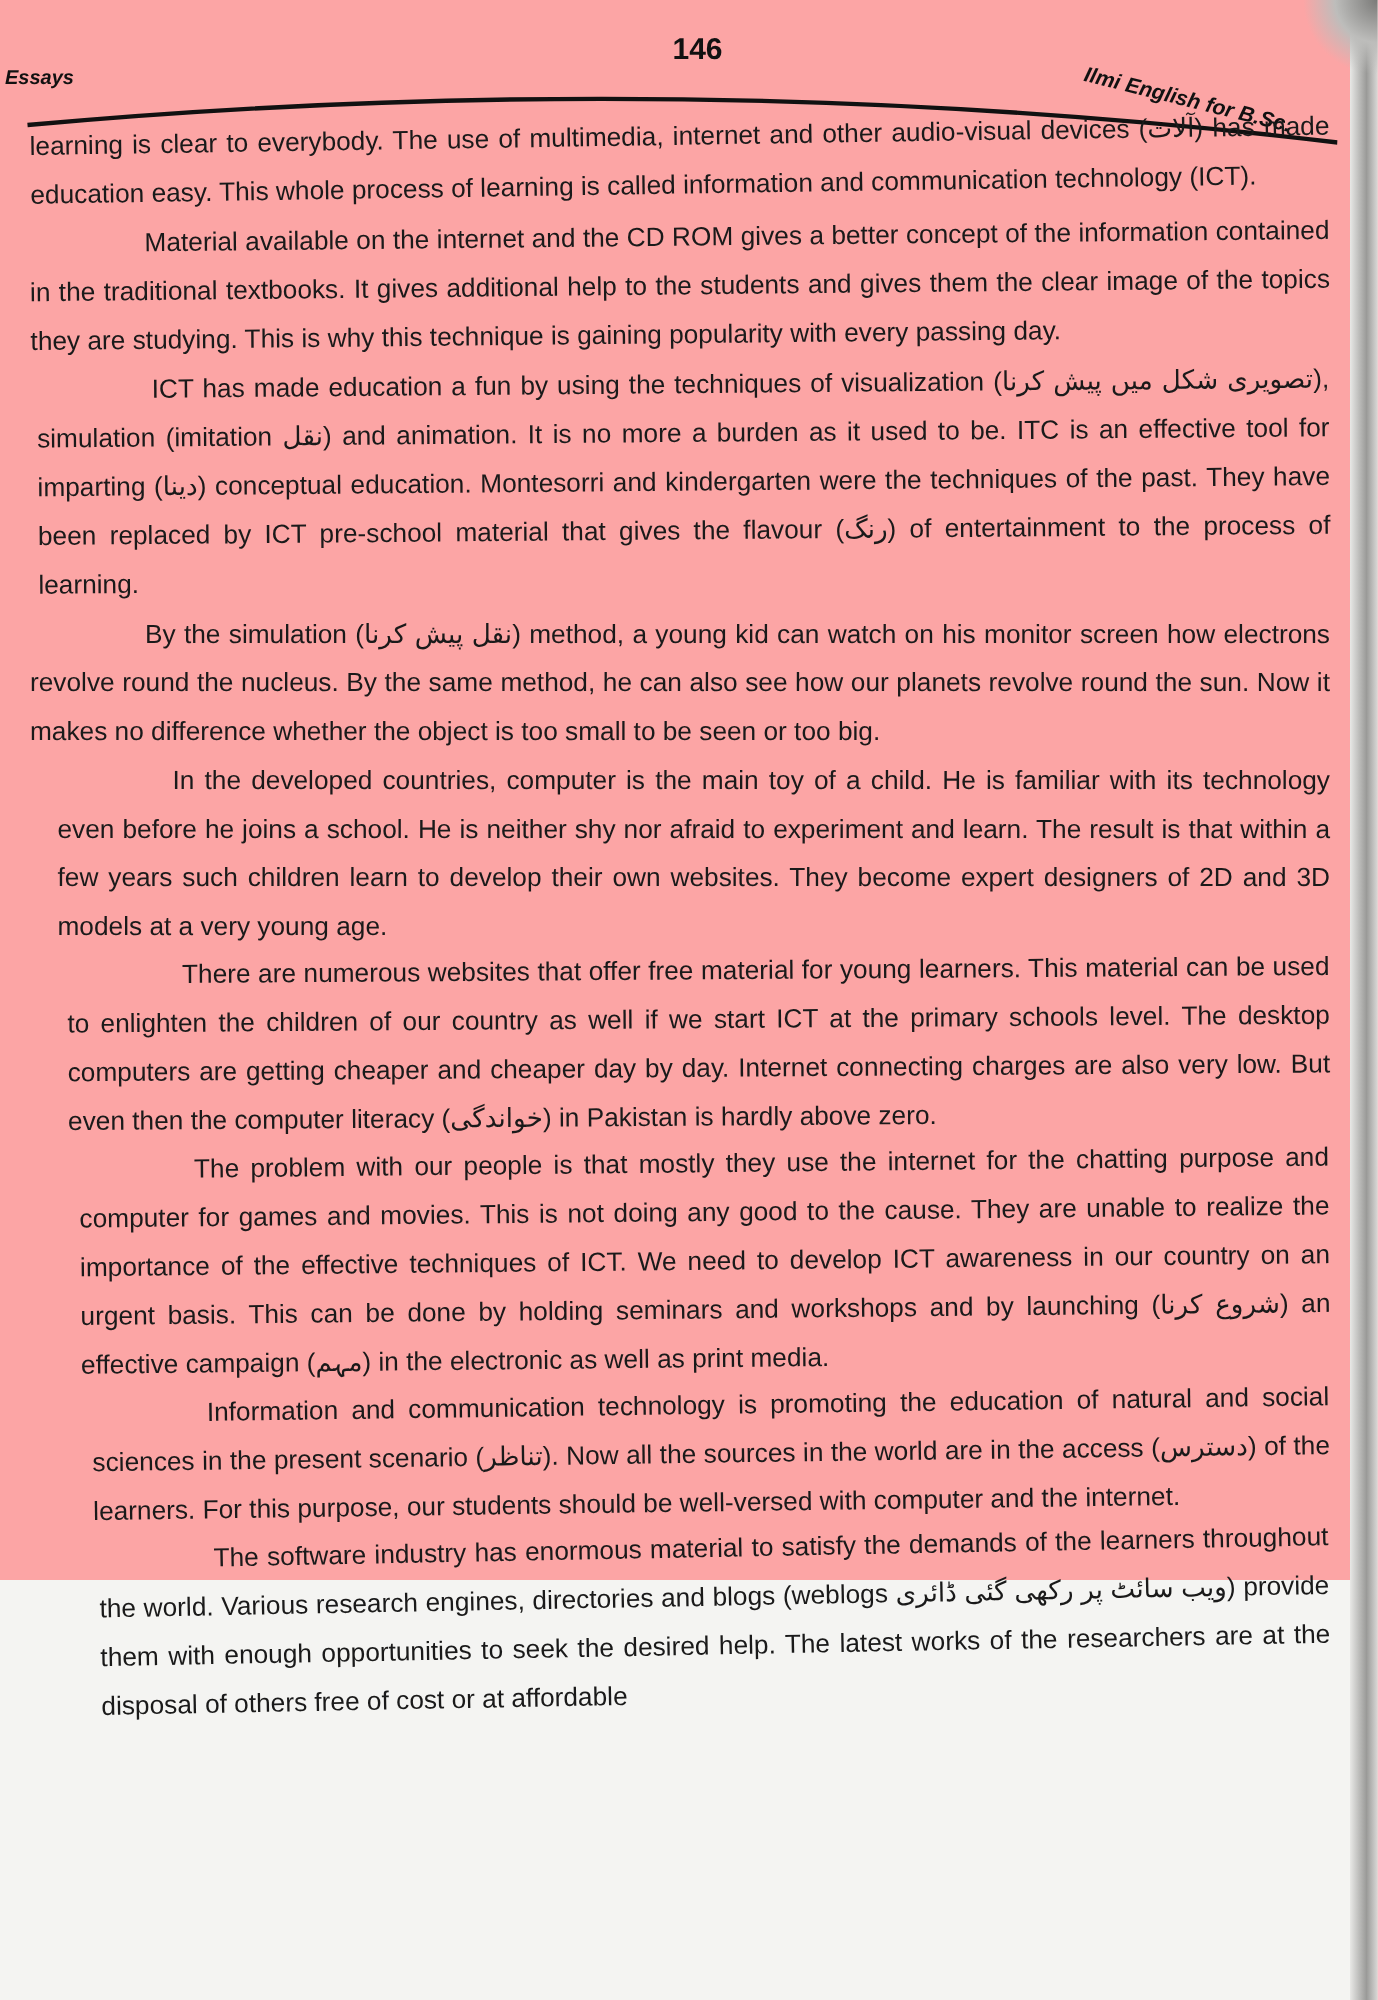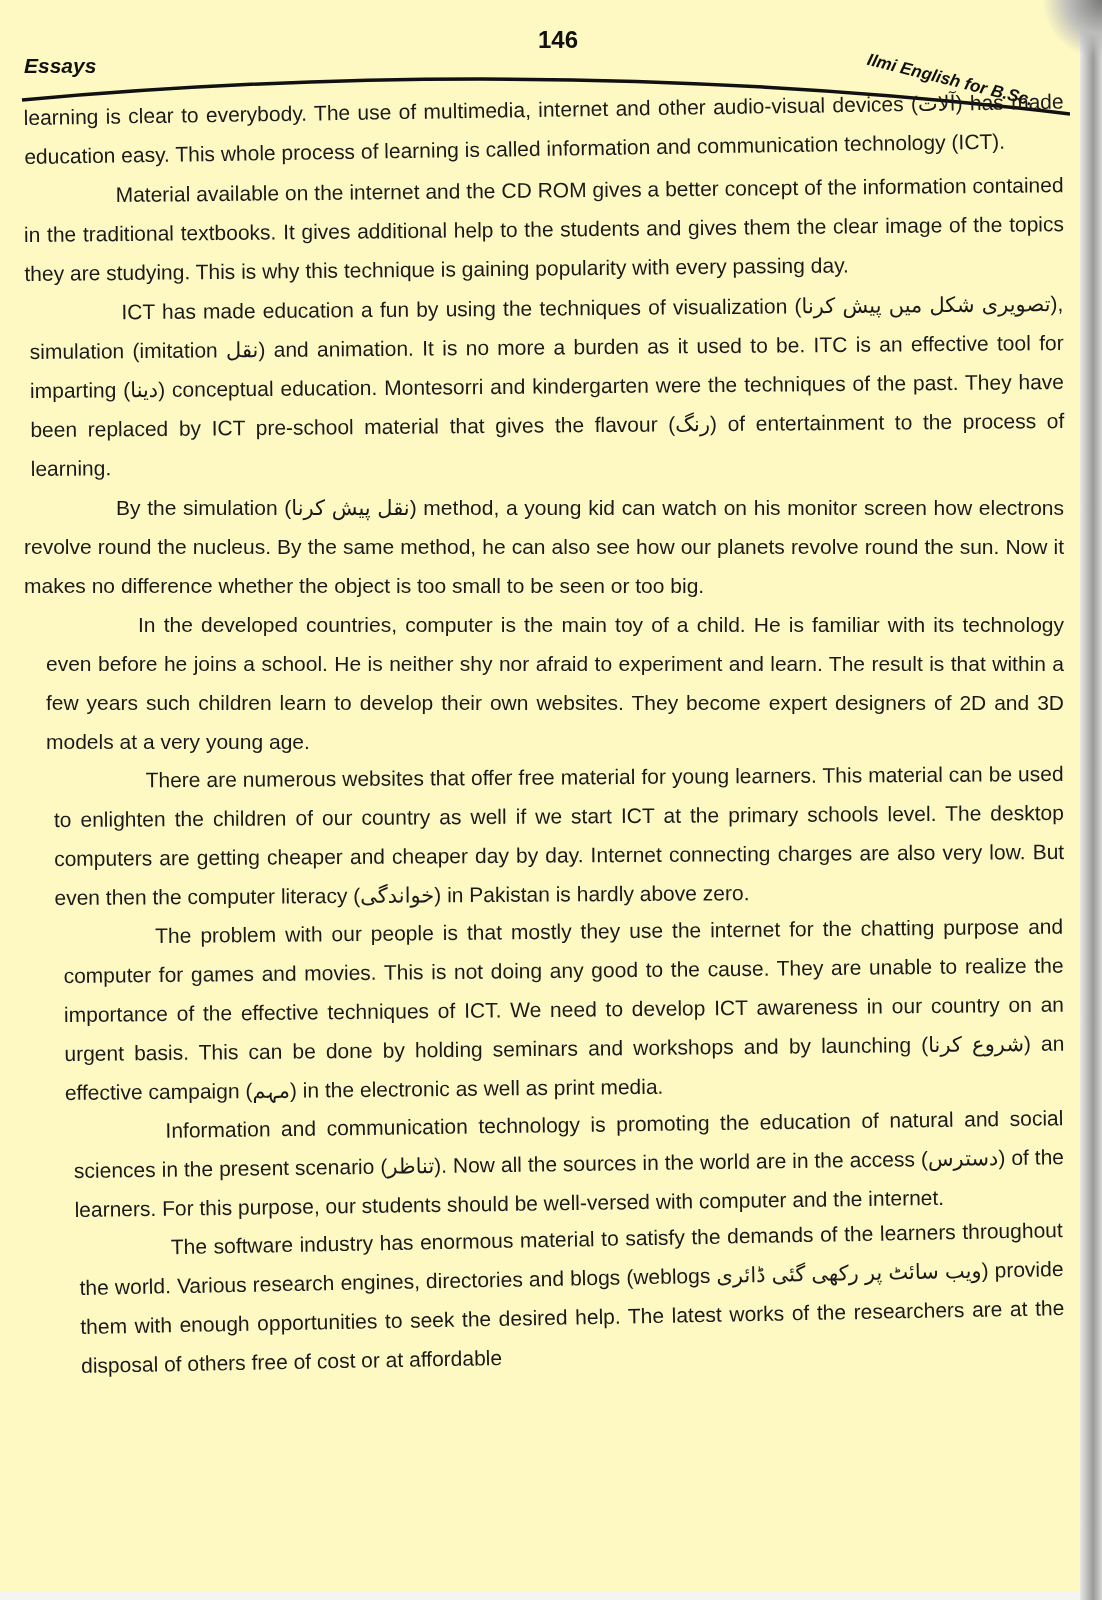--- a/index.html
+++ b/index.html
@@ -4,38 +4,38 @@
 <style>
   html, body { margin: 0; padding: 0; }
   body {
     width: 1102px; height: 1600px; overflow: hidden;
     background: #f4f4f2;
     font-family: "Liberation Sans", sans-serif;
     color: #1a1a1a;
     position: relative;
   }
   .page {
-    position: absolute; left: 0; top: 0; width: 1082px; height: 1592px;
-    background: #fef9c3;
+    position: absolute; left: 0; top: 0; width: 1082px; height: 1264px;
+    background: #fca5a5;
   }
   .edge {
     position: absolute; right: 0; top: 0; width: 22px; height: 1600px;
     background: linear-gradient(90deg, #e8e8e6, #9a9a98 60%, #d8d8d6);
   }
   .corner-shadow {
     position: absolute; right: 0; top: 0; width: 60px; height: 60px;
     background: radial-gradient(circle at 100% 0%, #7a7a78 0%, #bdbdbb 40%, transparent 70%);
   }
   .page-number {
     position: absolute; left: 538px; top: 26px;
     font-size: 24px; font-weight: bold; color: #111;
   }
   .header-left {
-    position: absolute; left: 24px; top: 54px;
-    font-size: 21px; font-weight: bold; font-style: italic; color: #111;
+    position: absolute; left: 4px; top: 54px;
+    font-size: 16px; font-weight: bold; font-style: italic; color: #111;
   }
   .header-right {
     position: absolute; left: 870px; top: 50px;
     font-size: 17px; font-weight: bold; font-style: italic; color: #111;
     transform: rotate(14deg); transform-origin: left top;
     white-space: nowrap;
   }
   .rule {
     position: absolute; left: 10px; top: 62px; width: 1060px; height: 60px;
   }

